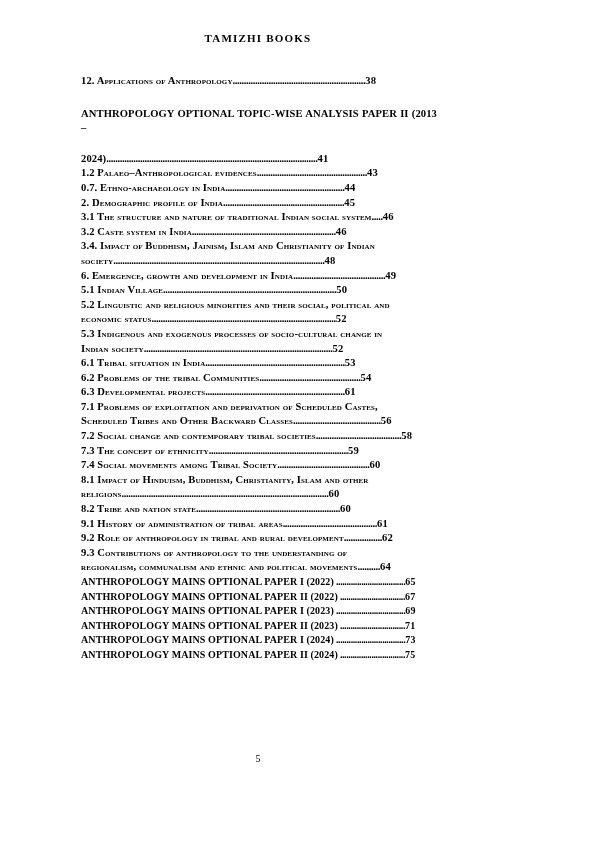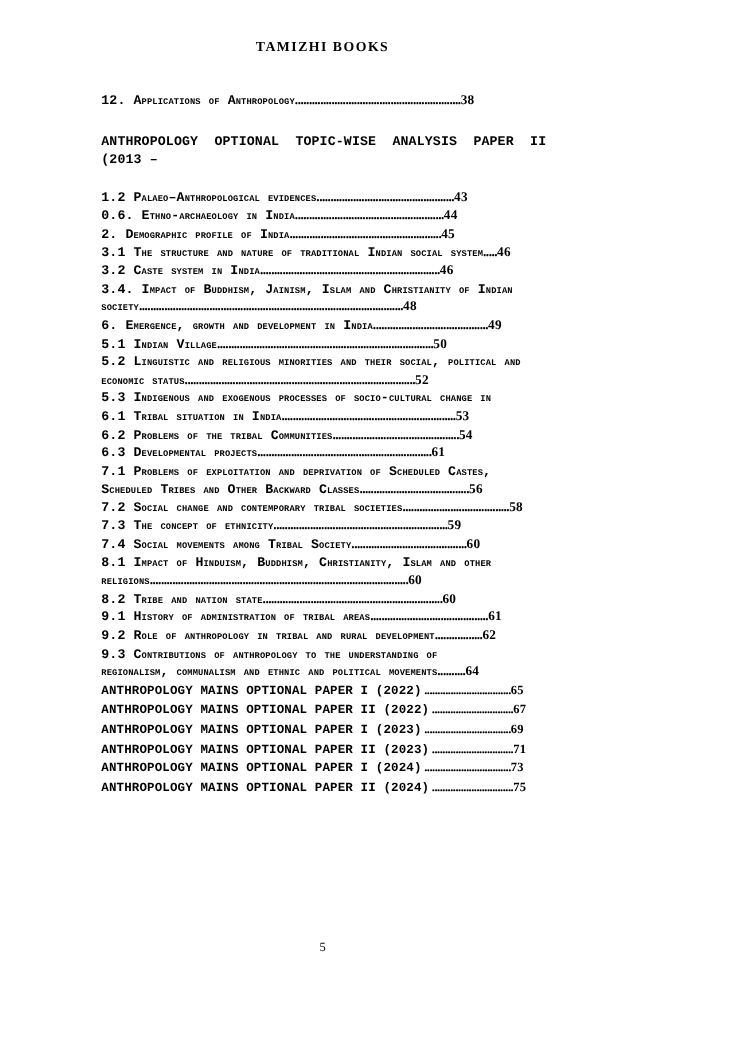--- a/index.html
+++ b/index.html
@@ -43,21 +43,20 @@
     font-variant: small-caps;
     font-weight: bold;
     font-size: 10.6px;
     line-height: 14.6px;
     margin: 0;
     text-align: justify;
     word-spacing: 0px;
   }
   .toc-entry .txt {
     letter-spacing: 0.1px;
-    font-family: Liberation Mono, monospace;
   }
   .toc-entry .dots {
     letter-spacing: -0.4px;
   }
   .toc-entry .pg {
     letter-spacing: 0.2px;
   }
   .gap-block {
     height: 18px;
   }
@@ -91,34 +90,38 @@
 
     <div class="toc-entry">
       <span class="txt">12. Applications of Anthropology</span><span class="dots">...........................................................</span><span class="pg">38</span>
     </div>
 
     <div class="gap-block"></div>
 
     <div class="toc-entry sec-head">
       <span class="txt">ANTHROPOLOGY OPTIONAL TOPIC-WISE ANALYSIS PAPER II (2013 –</span>
     </div>
+    <div class="toc-entry">
+      <span class="txt">2024)</span><span class="dots">..............................................................................................</span><span class="pg">41</span>
+    </div>
 
     <div id="toc-list">
         <div class="toc-entry"><span class="txt">1.2 Palaeo–Anthropological evidences</span><span class="dots">.................................................</span><span class="pg">43</span></div>
-        <div class="toc-entry"><span class="txt">0.6. Ethno-archaeology in India</span><span class="dots">.....................................................</span><span class="pg">44</span></div>
+        <div class="toc-entry"><span class="txt">0.7. Ethno-archaeology in India</span><span class="dots">.....................................................</span><span class="pg">44</span></div>
         <div class="toc-entry"><span class="txt">2. Demographic profile of India</span><span class="dots">......................................................</span><span class="pg">45</span></div>
         <div class="toc-entry"><span class="txt">3.1 The structure and nature of traditional Indian social system</span><span class="dots">.....</span><span class="pg">46</span></div>
         <div class="toc-entry"><span class="txt">3.2 Caste system in India</span><span class="dots">................................................................</span><span class="pg">46</span></div>
         <div class="toc-entry"><span class="txt">3.4. Impact of Buddhism, Jainism, Islam and Christianity of Indian</span><span class="dots"></span><span class="pg"></span></div>
         <div class="toc-entry"><span class="txt">society</span><span class="dots">..............................................................................................</span><span class="pg">48</span></div>
         <div class="toc-entry"><span class="txt">6. Emergence, growth and development in India</span><span class="dots">.........................................</span><span class="pg">49</span></div>
         <div class="toc-entry"><span class="txt">5.1 Indian Village</span><span class="dots">.............................................................................</span><span class="pg">50</span></div>
         <div class="toc-entry"><span class="txt">5.2 Linguistic and religious minorities and their social, political and</span><span class="dots"></span><span class="pg"></span></div>
         <div class="toc-entry"><span class="txt">economic status</span><span class="dots">..................................................................................</span><span class="pg">52</span></div>
         <div class="toc-entry"><span class="txt">5.3 Indigenous and exogenous processes of socio-cultural change in</span><span class="dots"></span><span class="pg"></span></div>
+        <div class="toc-entry"><span class="txt">Indian society</span><span class="dots">....................................................................................</span><span class="pg">52</span></div>
         <div class="toc-entry"><span class="txt">6.1 Tribal situation in India</span><span class="dots">..............................................................</span><span class="pg">53</span></div>
         <div class="toc-entry"><span class="txt">6.2 Problems of the tribal Communities</span><span class="dots">.............................................</span><span class="pg">54</span></div>
         <div class="toc-entry"><span class="txt">6.3 Developmental projects</span><span class="dots">..............................................................</span><span class="pg">61</span></div>
         <div class="toc-entry"><span class="txt">7.1 Problems of exploitation and deprivation of Scheduled Castes,</span><span class="dots"></span><span class="pg"></span></div>
         <div class="toc-entry"><span class="txt">Scheduled Tribes and Other Backward Classes</span><span class="dots">.......................................</span><span class="pg">56</span></div>
         <div class="toc-entry"><span class="txt">7.2 Social change and contemporary tribal societies</span><span class="dots">......................................</span><span class="pg">58</span></div>
         <div class="toc-entry"><span class="txt">7.3 The concept of ethnicity</span><span class="dots">..............................................................</span><span class="pg">59</span></div>
         <div class="toc-entry"><span class="txt">7.4 Social movements among Tribal Society</span><span class="dots">.........................................</span><span class="pg">60</span></div>
         <div class="toc-entry"><span class="txt">8.1 Impact of Hinduism, Buddhism, Christianity, Islam and other</span><span class="dots"></span><span class="pg"></span></div>
         <div class="toc-entry"><span class="txt">religions</span><span class="dots">............................................................................................</span><span class="pg">60</span></div>

